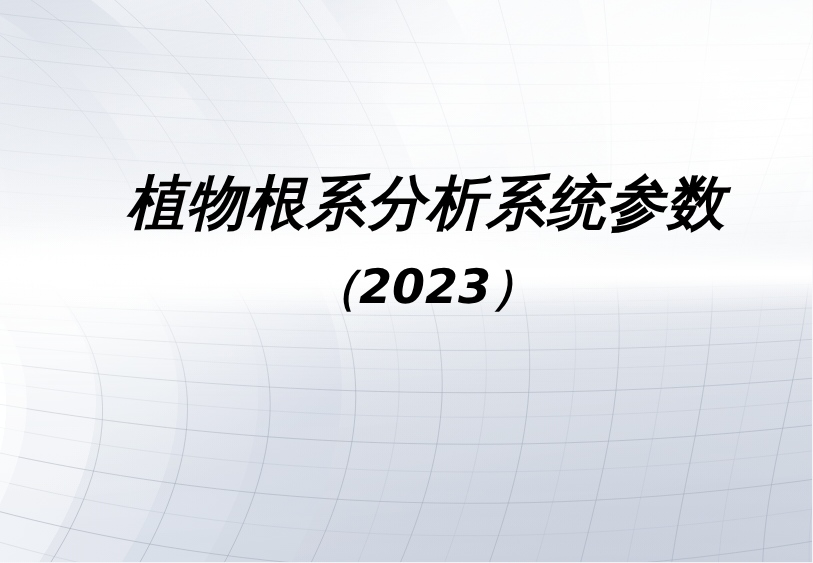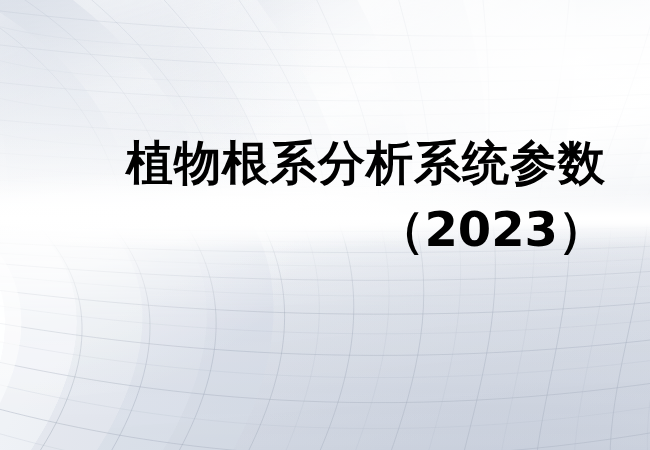--- a/index.html
+++ b/index.html
@@ -81,41 +81,42 @@
         rgba(255,255,255,0) 80%);
   }
 
   
   .title-block {
     position: absolute;
     left: 0;
     top: 132px;
     width: 606px;
     z-index: 20;
-    text-align: right;
+    text-align: center;
+    font-style: italic;
   }
 
   .title-line1 {
     margin: 0;
     padding: 0 0 0 76px;
     font-family: "DejaVu Sans", "Liberation Sans", sans-serif;
     font-weight: bold;
     font-size: 47px;
     line-height: 62px;
     letter-spacing: 1px;
     color: #000000;
     white-space: nowrap;
   }
 
   .title-line2 {
     margin: 0;
     padding: 6px 0 0 74px;
     font-family: "DejaVu Sans", "Liberation Sans", sans-serif;
     font-weight: bold;
-    font-size: 48px;
+    font-size: 38px;
     line-height: 58px;
     letter-spacing: 0px;
     color: #000000;
     white-space: nowrap;
   }
 </style>
 </head>
 <body>
 
 <div id="slide">

